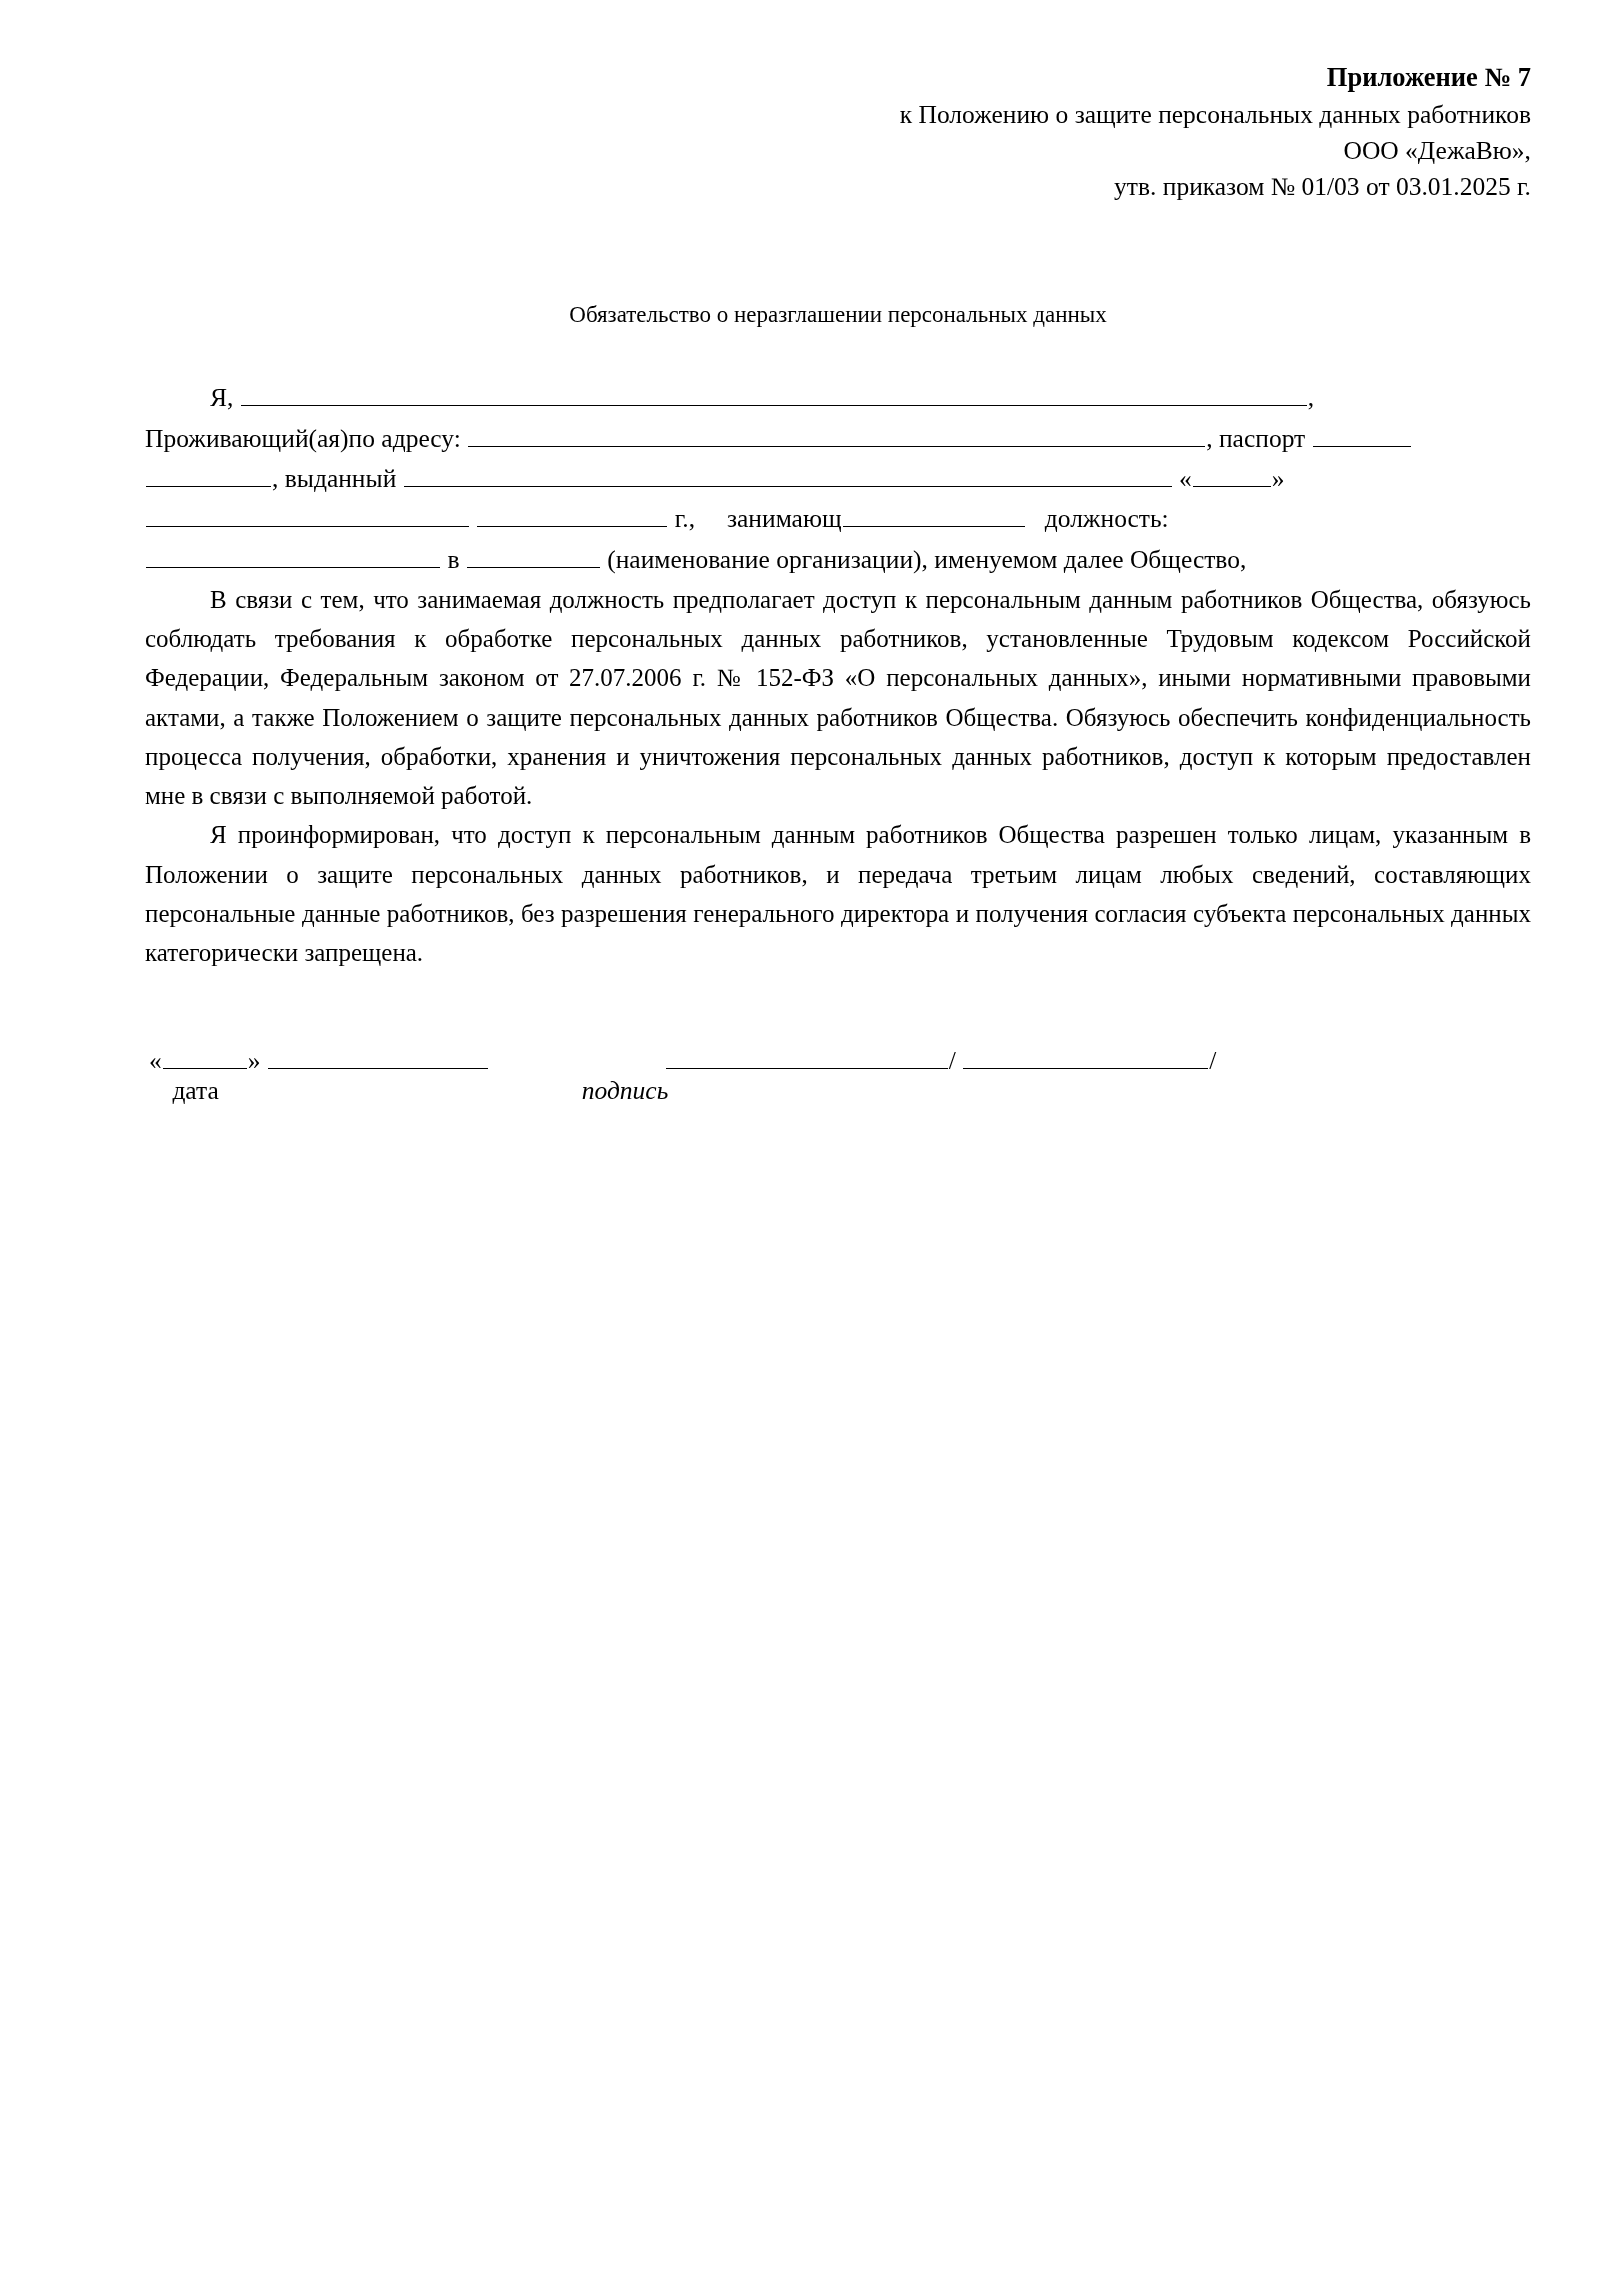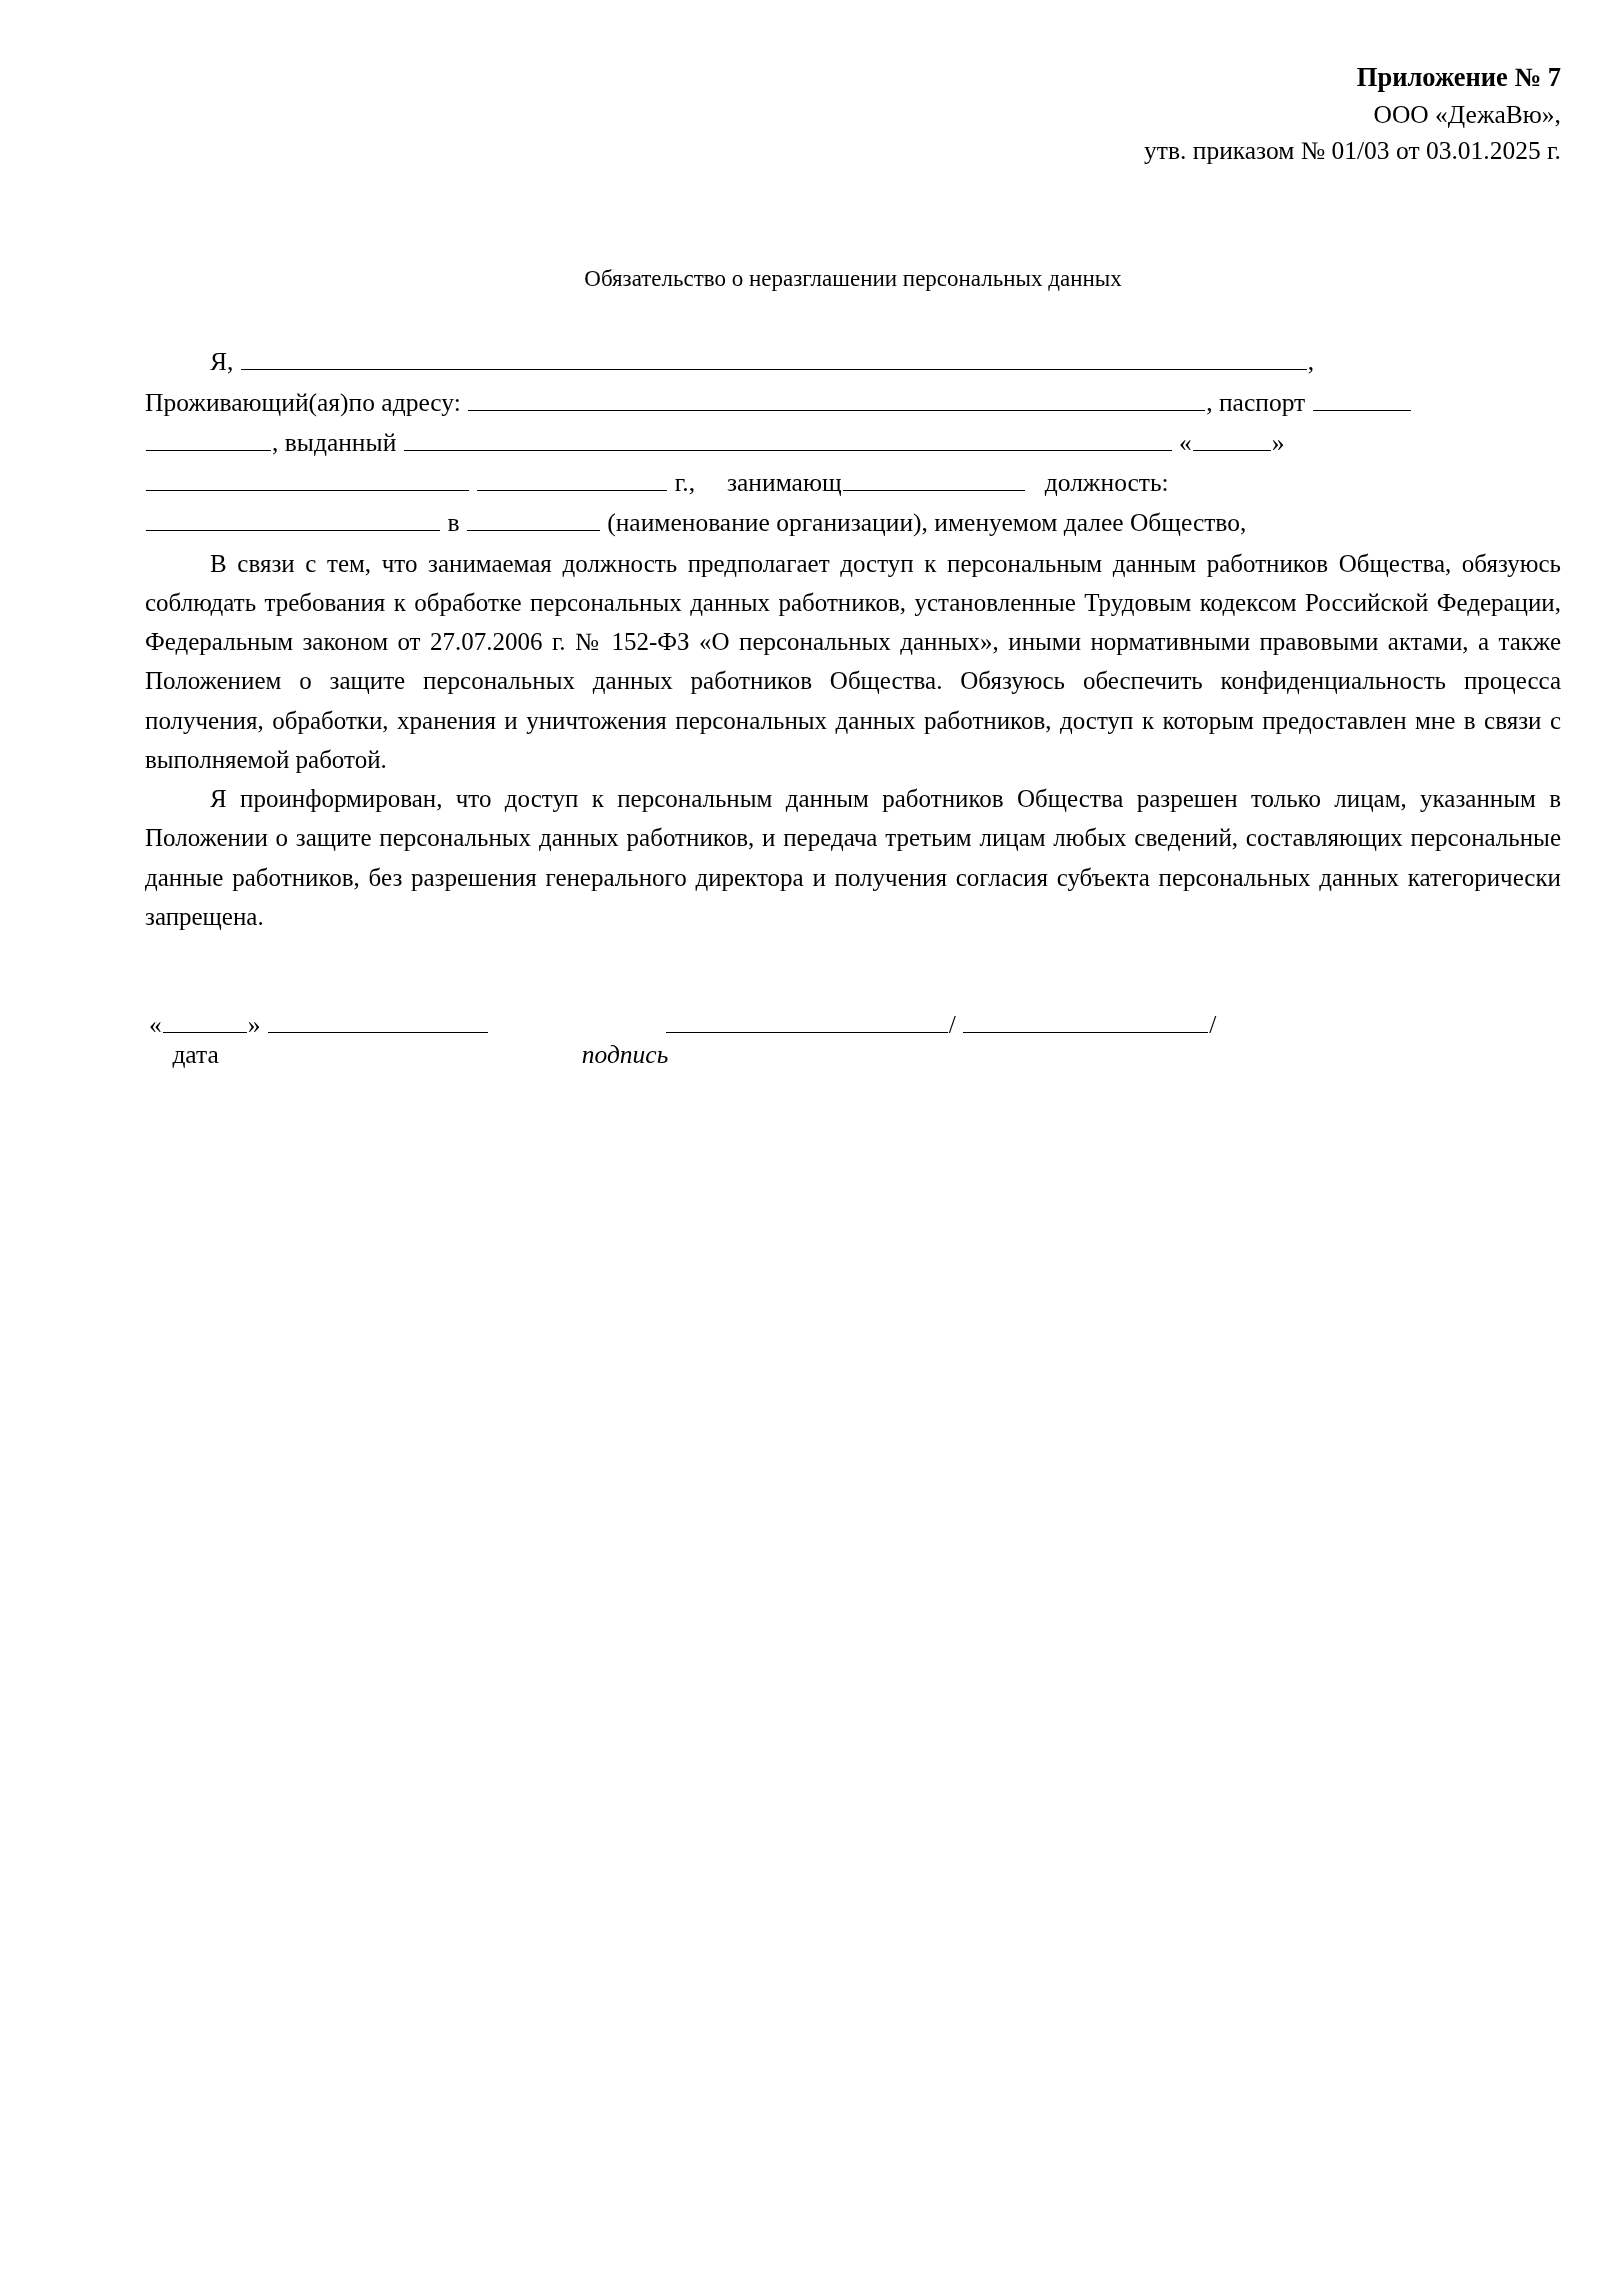--- a/index.html
+++ b/index.html
@@ -12,21 +12,21 @@
     height: 2293px;
     font-family: "Liberation Serif", "DejaVu Serif", serif;
     color: #000000;
     -webkit-font-smoothing: antialiased;
   }
   .page {
     position: relative;
     width: 1621px;
     height: 2293px;
     box-sizing: border-box;
-    padding: 59px 60px 0 145px;
+    padding: 59px 90px 0 145px;
   }
 
   
   .header {
     text-align: right;
     font-size: 25.5px;
     line-height: 1.42;
   }
   .header .appendix-title {
     font-weight: bold;
@@ -110,20 +110,21 @@
     font-style: italic;
   }
 </style>
 </head>
 <body>
 
 <div class="page">
 
   <div class="header">
     <span class="line appendix-title">Приложение № 7</span>
+    <span class="line">к Положению о защите персональных данных работников</span>
     <span class="line">ООО «ДежаВю»,</span>
     <span class="line">утв. приказом № 01/03 от 03.01.2025 г.</span>
   </div>
 
   <div class="doc-title">Обязательство о неразглашении персональных данных</div>
 
   <div class="form-block">
 
     <div class="form-line">
       <span class="indent-first"></span><span>Я,</span>

